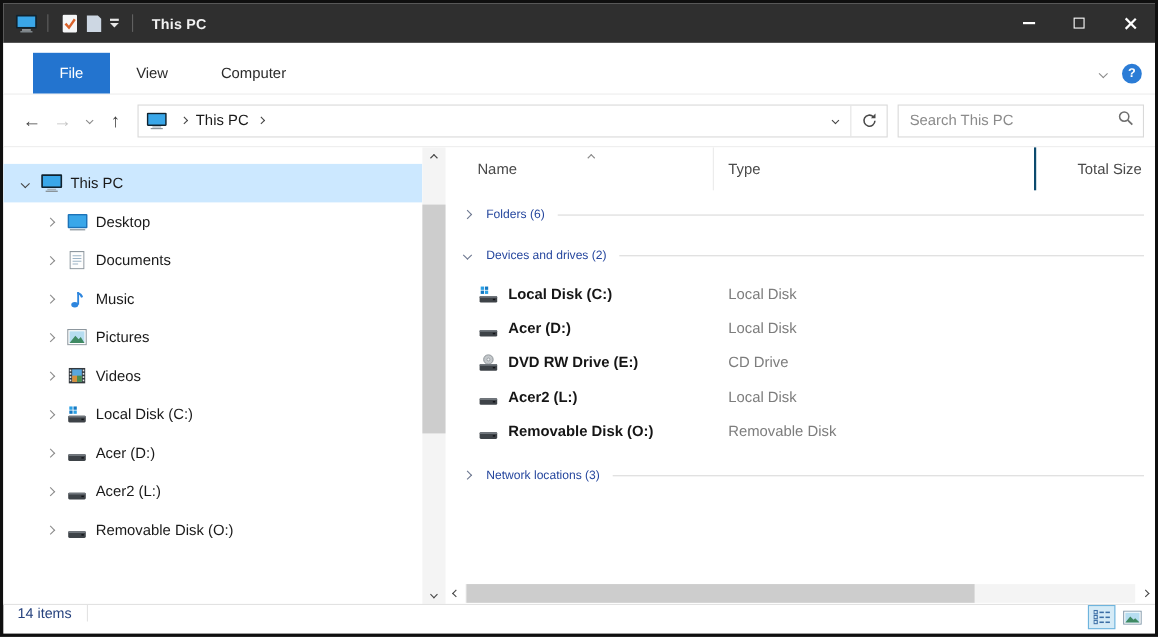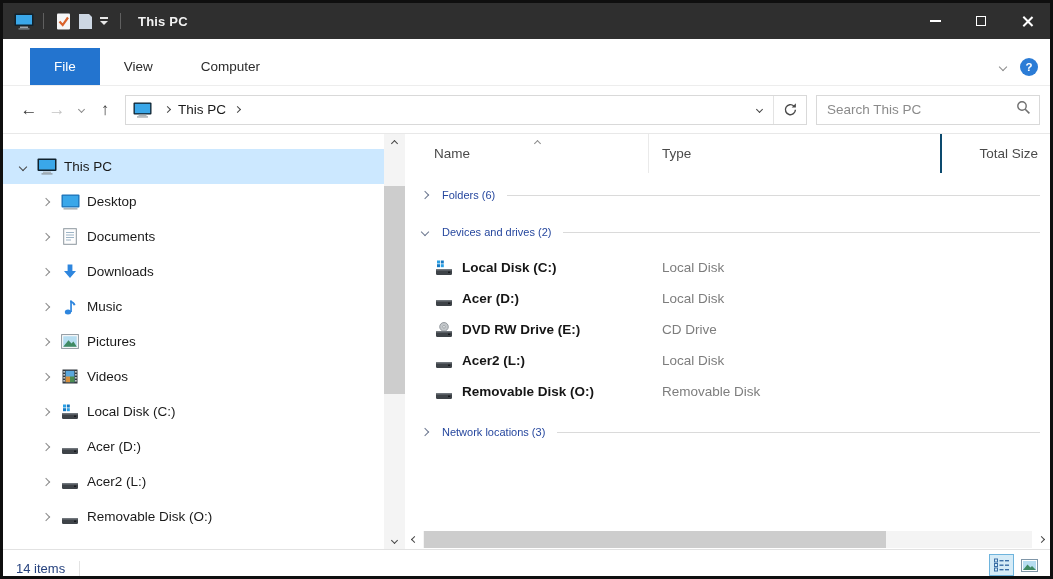--- a/index.html
+++ b/index.html
@@ -102,21 +102,21 @@
   .drive-icon{width:20px;display:flex;justify-content:center;margin-right:8px;flex:0 0 20px;}
   .drive-name{font-size:13.5px;font-weight:700;color:#161616;white-space:nowrap;}
   .cell-type{width:293px;padding-left:13px;font-size:13.5px;color:#7d7d7d;white-space:nowrap;}
 
   .hscroll{margin-top:auto;flex:0 0 20px;display:flex;align-items:center;}
   .h-arrow{width:18px;height:20px;display:flex;align-items:center;justify-content:center;flex:0 0 18px;}
   .h-track{flex:1;height:17px;background:#f4f4f4;position:relative;}
   .h-thumb{position:absolute;left:1px;top:0;height:17px;width:462px;background:#cdcdcd;}
 
   
-  .statusbar{flex:0 0 27px;border-top:1px solid #e2e2e2;display:flex;align-items:flex-end;padding:0 8px 0 13px;}
+  .statusbar{flex:0 0 27px;border-top:1px solid #e2e2e2;display:flex;align-items:flex-start;padding:0 8px 0 13px;}
   .status-count{font-size:13px;color:#26427e;}
   .status-div{width:1px;height:15px;background:#e3e3e3;margin-left:14px;}
   .status-spacer{flex:1;}
   .view-btn{width:25px;height:22px;display:flex;align-items:center;justify-content:center;margin-left:3px;
     border:1px solid transparent;}
   .view-btn.active{background:#d5ebf7;border-color:#6eb4dd;}
 </style>
 </head>
 <body>
 
@@ -262,31 +262,20 @@
             <rect x="0.7" y="0.7" width="12.6" height="15.6" fill="#fdfdfd" stroke="#8d979e" stroke-width="1"></rect>
             <line x1="3" y1="4.5" x2="11" y2="4.5" stroke="#9db4c6" stroke-width="1"></line>
             <line x1="3" y1="7" x2="11" y2="7" stroke="#9db4c6" stroke-width="1"></line>
             <line x1="3" y1="9.5" x2="11" y2="9.5" stroke="#9db4c6" stroke-width="1"></line>
             <line x1="3" y1="12" x2="8" y2="12" stroke="#9db4c6" stroke-width="1"></line>
           </svg>
         </span>
         <span class="tree-label">Documents</span>
       </div>
 
-      <div class="tree-row l1">
-        <span class="chev-box">
-            <span class="chev right"></span>
-          </span>
-        <span class="tree-icon">
-          <svg width="16" height="16" viewBox="0 0 16 16">
-            <path d="M5.6 0.5 h4.8 v6.5 h3.6 L8 14 L2 7 h3.6 z" fill="#2e86de"></path>
-          </svg>
-        </span>
-        <span class="tree-label">Downloads</span>
-      </div>
 
       <div class="tree-row l1">
         <span class="chev-box">
             <span class="chev right"></span>
           </span>
         <span class="tree-icon">
           <svg width="13" height="16" viewBox="0 0 13 16">
             <ellipse cx="4" cy="13" rx="3.2" ry="2.5" fill="#2e86de"></ellipse>
             <rect x="6.2" y="1.5" width="1.7" height="11.5" fill="#2e86de"></rect>
             <path d="M6.2 1.5 q4.6 1 5.3 4.6 l-1.8 0.5 q-0.7 -2.8 -3.5 -3.4 z" fill="#2e86de"></path>

